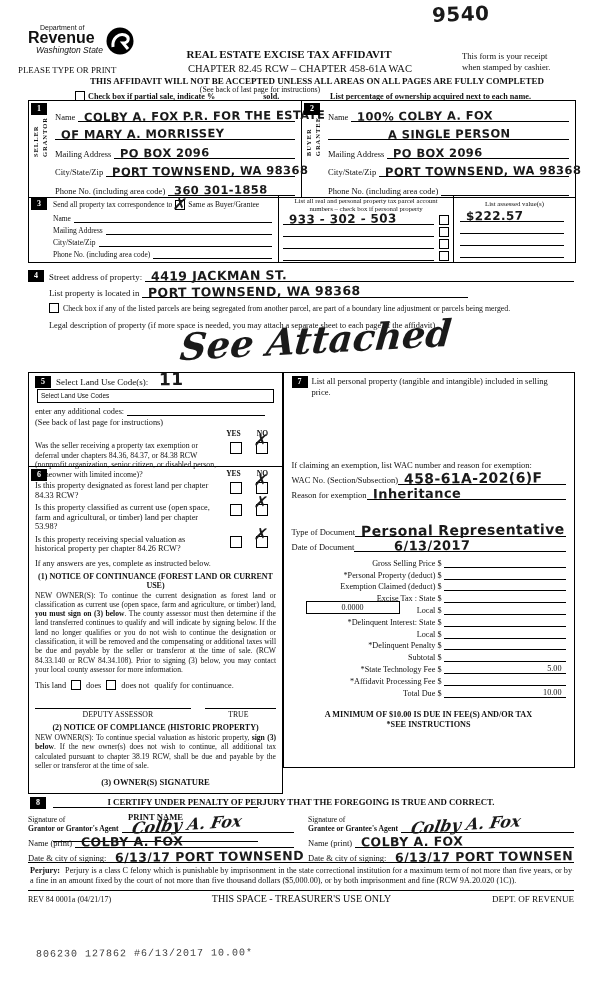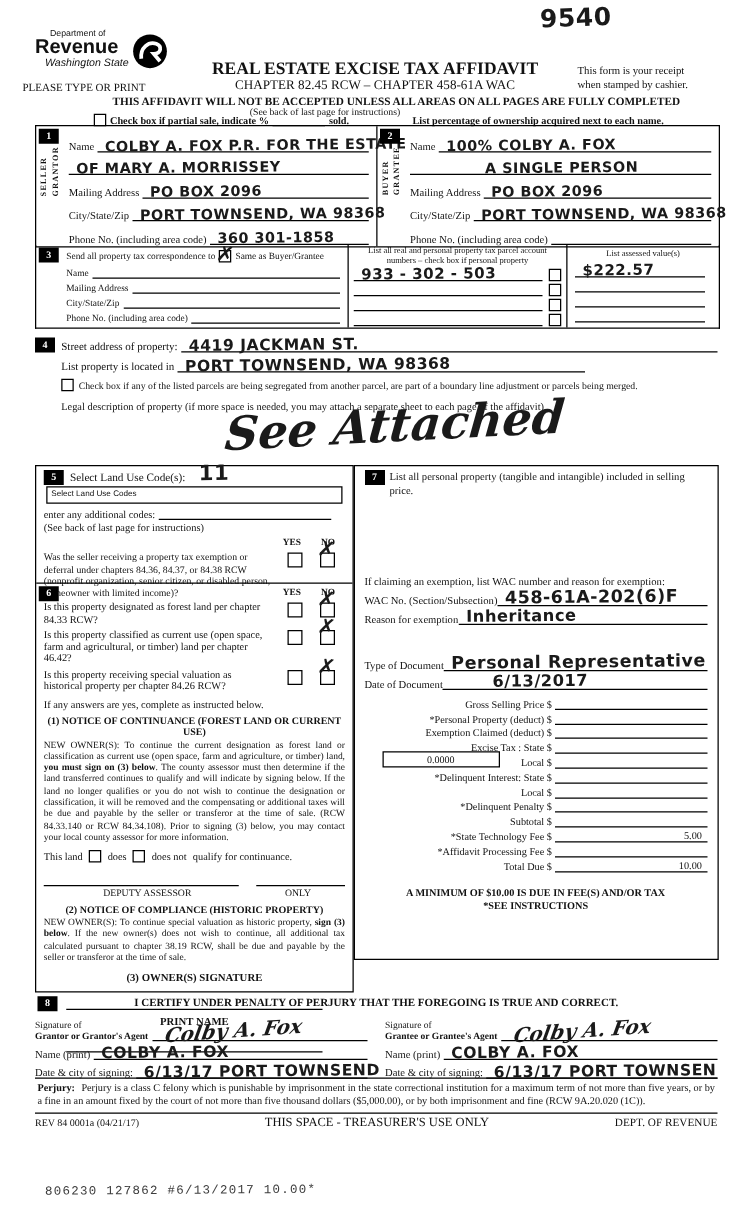--- a/index.html
+++ b/index.html
@@ -123,21 +123,21 @@
       <div class="dept-line">Department of</div>
       <div class="rev-line">Revenue</div>
       <div class="wa-line">Washington State</div>
     </div>
     <svg width="30" height="30" viewBox="0 0 30 30" style="margin-left:2px;margin-top:2px;">
       <circle cx="15" cy="15" r="13.5" fill="#000"></circle>
       <path d="M8 21 C7 12, 14 7, 20 9 C25 11, 24 17, 18 17 L23 23" stroke="#fff" stroke-width="3" fill="none"></path>
     </svg>
   </div>
 
-  <div class="abs ctr b" style="left:120px;top:48px;width:360px;font-size:14px;">REAL ESTATE EXCISE TAX AFFIDAVIT</div>
+  <div class="abs ctr b" style="left:109px;top:48px;width:360px;font-size:11px;">REAL ESTATE EXCISE TAX AFFIDAVIT</div>
   <div class="abs ctr" style="left:120px;top:63px;width:360px;font-size:10.5px;">CHAPTER 82.45 RCW – CHAPTER 458-61A WAC</div>
   <div class="abs" style="left:18px;top:65px;font-size:8.8px;">PLEASE TYPE OR PRINT</div>
   <div class="abs" style="left:462px;top:51px;width:125px;font-size:8.6px;line-height:11px;">
     <div>This form is your receipt</div>
     <div>when stamped by cashier.</div>
   </div>
   <div class="abs ctr b" style="left:17px;top:76px;width:600px;font-size:9px;">THIS AFFIDAVIT WILL NOT BE ACCEPTED UNLESS ALL AREAS ON ALL PAGES ARE FULLY COMPLETED</div>
   <div class="abs ctr" style="left:100px;top:85px;width:320px;font-size:7.8px;">(See back of last page for instructions)</div>
 
   <div class="abs" style="left:75px;top:91px;display:flex;align-items:flex-end;gap:3px;">
@@ -335,42 +335,42 @@
       </div>
     </div>
     <div class="s6">
       <span class="badge">6</span>
       <div class="yn">
           <span>YES</span>
           <span>NO</span>
         </div>
       <div class="qrow"><span>Is this property designated as forest land per chapter 84.33 RCW?</span>
         <span class="cb cbyes"></span><span class="cb cbno x"></span></div>
-      <div class="qrow"><span>Is this property classified as current use (open space, farm and agricultural, or timber) land per chapter 46.42?</span>
+      <div class="qrow"><span>Is this property classified as current use (open space, farm and agricultural, or timber) land per chapter 53.98?</span>
         <span class="cb cbyes"></span><span class="cb cbno x"></span></div>
       <div class="qrow"><span>Is this property receiving special valuation as historical property per chapter 84.26 RCW?</span>
         <span class="cb cbyes"></span><span class="cb cbno x"></span></div>
       <div style="margin-top:5px;font-size:8.3px;">If any answers are yes, complete as instructed below.</div>
       <div class="notice-t">(1) NOTICE OF CONTINUANCE (FOREST LAND OR CURRENT USE)</div>
       <div class="notice-b"><span>NEW OWNER(S): To continue the current designation as forest land or classification as current use (open space, farm and agriculture, or timber) land, </span><span class="b">you must sign on (3) below</span><span>. The county assessor must then determine if the land transferred continues to qualify and will indicate by signing below. If the land no longer qualifies or you do not wish to continue the designation or classification, it will be removed and the compensating or additional taxes will be due and payable by the seller or transferor at the time of sale. (RCW 84.33.140 or RCW 84.34.108). Prior to signing (3) below, you may contact your local county assessor for more information.</span></div>
       <div class="landrow">
         <span>This land</span>
         <span class="cb sm"></span>
         <span>does</span>
         <span class="cb sm"></span>
         <span>does not</span>
         <span>qualify for continuance.</span>
       </div>
       <div class="sigline">
           <span class="fill" style="flex:2.2;"></span>
           <span class="fill" style="flex:1;"></span>
         </div>
       <div class="under-lbls">
           <span style="flex:2.2;text-align:center;">DEPUTY ASSESSOR</span>
-          <span style="flex:1;text-align:center;">ONLY</span>
+          <span style="flex:1;text-align:center;">TRUE</span>
         </div>
       <div class="notice-t">(2) NOTICE OF COMPLIANCE (HISTORIC PROPERTY)</div>
       <div class="notice-b"><span>NEW OWNER(S): To continue special valuation as historic property, </span><span class="b">sign (3) below</span><span>. If the new owner(s) does not wish to continue, all additional tax calculated pursuant to chapter 38.19 RCW, shall be due and payable by the seller or transferor at the time of sale.</span></div>
       <div class="notice-t" style="margin-top:7px;font-size:8.6px;">(3)  OWNER(S) SIGNATURE</div>
       <div class="sigline" style="margin-top:14px;">
           <span class="fill" style="margin:0 18px;"></span>
         </div>
       <div class="notice-t" style="margin-top:4px;font-size:8.6px;">PRINT NAME</div>
       <div class="sigline" style="margin-top:13px;">
           <span class="fill" style="margin:0 18px;"></span>

